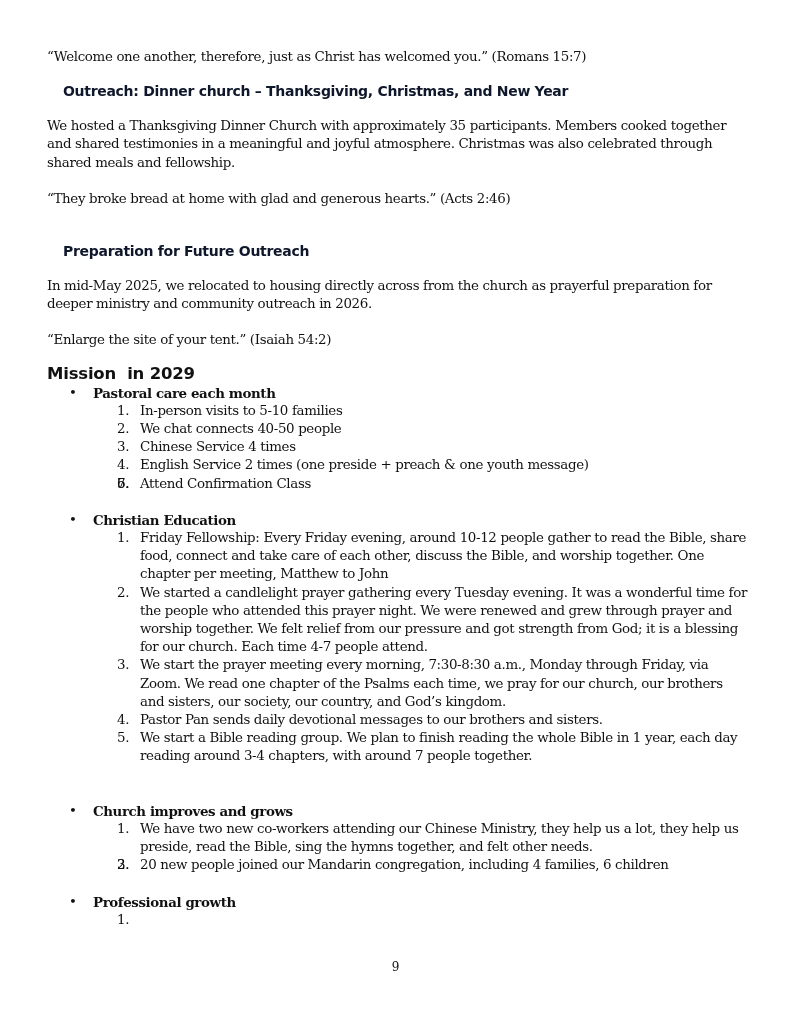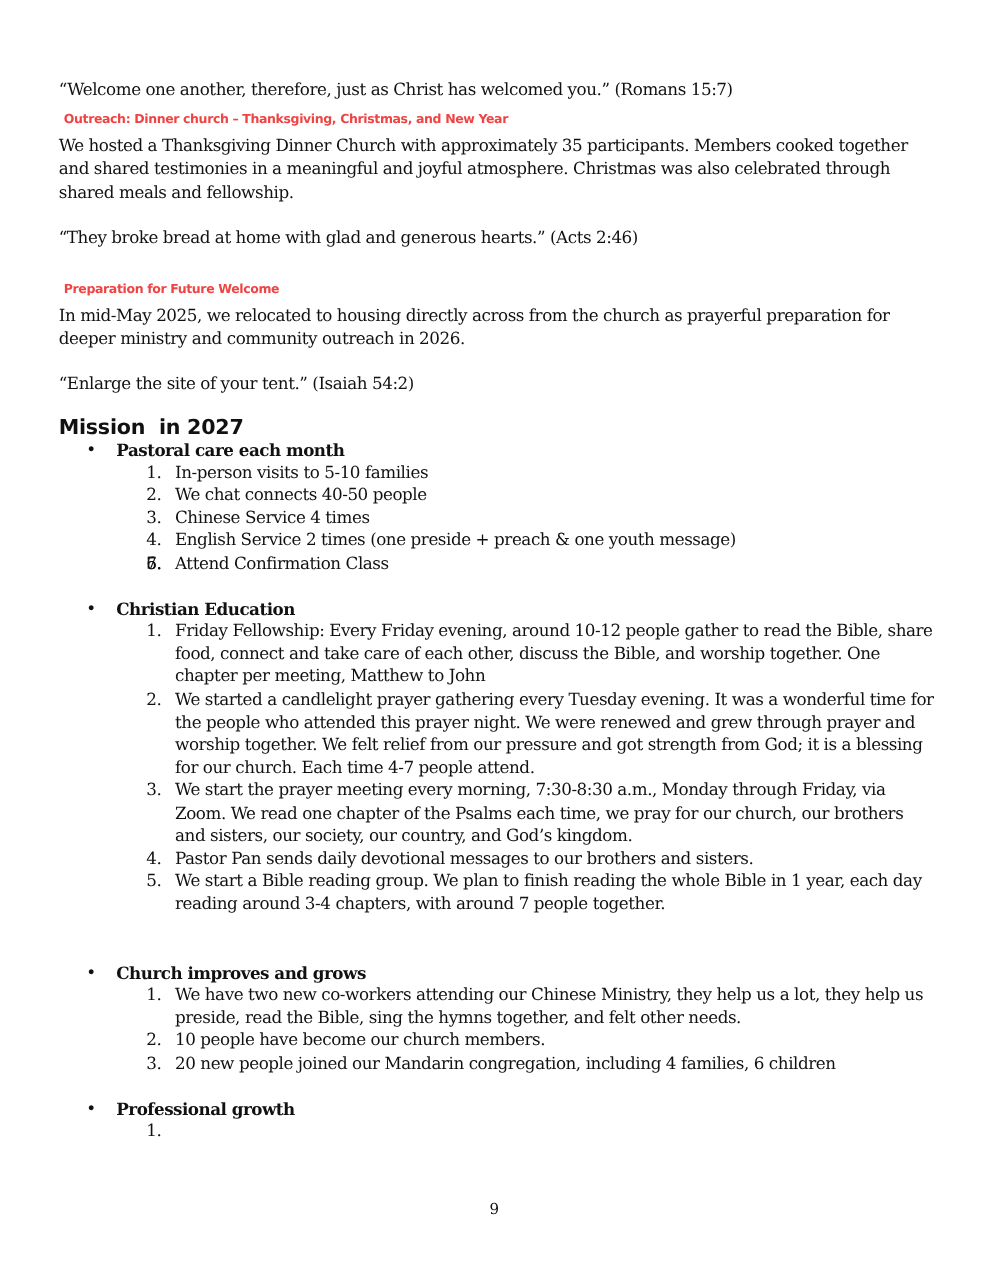--- a/index.html
+++ b/index.html
@@ -1,20 +1,20 @@
 <!DOCTYPE html>
 <html><head>
 <meta charset="utf-8">
 <style>
   html, body { margin: 0; padding: 0; background: #ffffff; }
   body { width: 791px; height: 1024px; position: relative; overflow: hidden;
          font-family: "DejaVu Serif", "Liberation Serif", serif; color: #111; }
-  .page { position: absolute; left: 47px; top: 16px; width: 700px; }
+  .page { position: absolute; left: 47px; top: 0; width: 700px; }
   .p { font-size: 13.4px; line-height: 18.2px; margin: 0; letter-spacing: -0.35px; }
-  .h2 { font-family: "DejaVu Sans", "Liberation Sans", sans-serif; color: #ef4444; font-size: 10px; line-height: 19px; margin: 4px; letter-spacing: -0.3px; }
+  .h2 { font-family: "DejaVu Sans", "Liberation Sans", sans-serif; color: #0f172a; font-size: 14px; line-height: 19px; margin: 16px; letter-spacing: -0.3px; }
   .h1 { font-family: "DejaVu Sans", "Liberation Sans", sans-serif; font-weight: bold; font-size: 16.5px; line-height: 20px; margin: 0; letter-spacing: -0.2px; }
   .blank { height: 18px; }
   .section { position: relative; }
   .bullet-head { position: relative; padding-left: 46px; font-size: 13.4px; line-height: 18.2px; font-weight: bold; letter-spacing: -0.4px; }
   .bullet-head .dot { position: absolute; left: 22px; top: 0; font-weight: normal; }
   ol { list-style: none; margin: 0; padding: 0; }
   ol li { position: relative; padding-left: 93px; font-size: 13.4px; line-height: 18.2px; letter-spacing: -0.35px; }
   ol li .num { position: absolute; left: 70px; top: 0; }
 </style>
 </head>
@@ -23,27 +23,27 @@
 <div class="page">
   <div style="height:48px"></div>
   <p class="p">“Welcome one another, therefore, just as Christ has welcomed you.” (Romans 15:7)</p>
 
   <h2 class="h2">Outreach: Dinner church – Thanksgiving, Christmas, and New Year</h2>
   <p class="p">We hosted a Thanksgiving Dinner Church with approximately 35 participants. Members cooked together and shared testimonies in a meaningful and joyful atmosphere. Christmas was also celebrated through shared meals and fellowship.</p>
   <div class="blank"></div>
   <p class="p">“They broke bread at home with glad and generous hearts.” (Acts 2:46)</p>
   <div class="blank"></div>
 
-  <h2 class="h2">Preparation for Future Welcome</h2>
+  <h2 class="h2">Preparation for Future Outreach</h2>
   <p class="p">In mid-May 2025, we relocated to housing directly across from the church as prayerful preparation for deeper ministry and community outreach in 2026.</p>
   <div class="blank"></div>
   <p class="p">“Enlarge the site of your tent.” (Isaiah 54:2)</p>
   <div style="height:14px"></div>
 
-  <h1 class="h1" style="white-space:pre">Mission  in 2027</h1>
+  <h1 class="h1" style="white-space:pre">Mission  in 2029</h1>
 
   <div class="section">
     <div class="bullet-head"><span class="dot">•</span><span>Pastoral care each month</span></div>
     <ol>
       <li><span class="num">1.</span><span>In-person visits to 5-10 families</span></li>
       <li><span class="num">2.</span><span>We chat connects 40-50 people</span></li>
       <li><span class="num">3.</span><span>Chinese Service 4 times</span></li>
       <li><span class="num">4.</span><span>English Service 2 times (one preside + preach &amp; one youth message)</span></li>
       <li><span class="num">5.</span></li>
       <li><span class="num">6.</span></li>
@@ -62,21 +62,21 @@
       <li><span class="num">5.</span><span>We start a Bible reading group. We plan to finish reading the whole Bible in 1 year, each day reading around 3-4 chapters, with around 7 people together.</span></li>
     </ol>
   </div>
   <div class="blank"></div>
   <div class="blank"></div>
 
   <div class="section">
     <div class="bullet-head"><span class="dot">•</span><span>Church improves and grows</span></div>
     <ol>
       <li><span class="num">1.</span><span>We have two new co-workers attending our Chinese Ministry, they help us a lot, they help us preside, read the Bible, sing the hymns together, and felt other needs.</span></li>
-      <li><span class="num">2.</span><span>10 people have become our church members.</span></li>
+      <li><span class="num">2.</span></li>
       <li><span class="num">3.</span><span>20 new people joined our Mandarin congregation, including 4 families, 6 children</span></li>
     </ol>
   </div>
   <div class="blank"></div>
 
   <div class="section">
     <div class="bullet-head"><span class="dot">•</span><span>Professional growth</span></div>
     <ol>
       <li><span class="num">1.</span></li>
     </ol>

